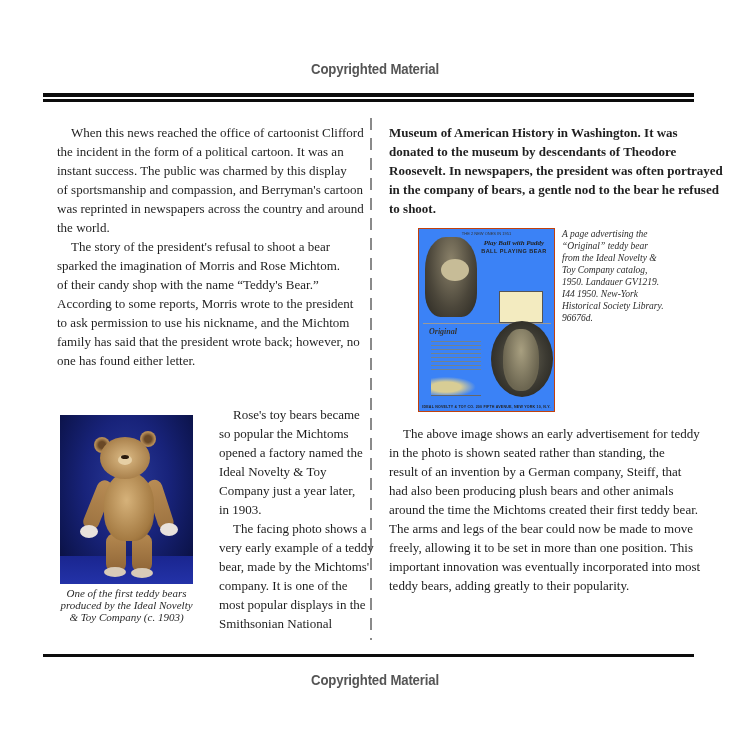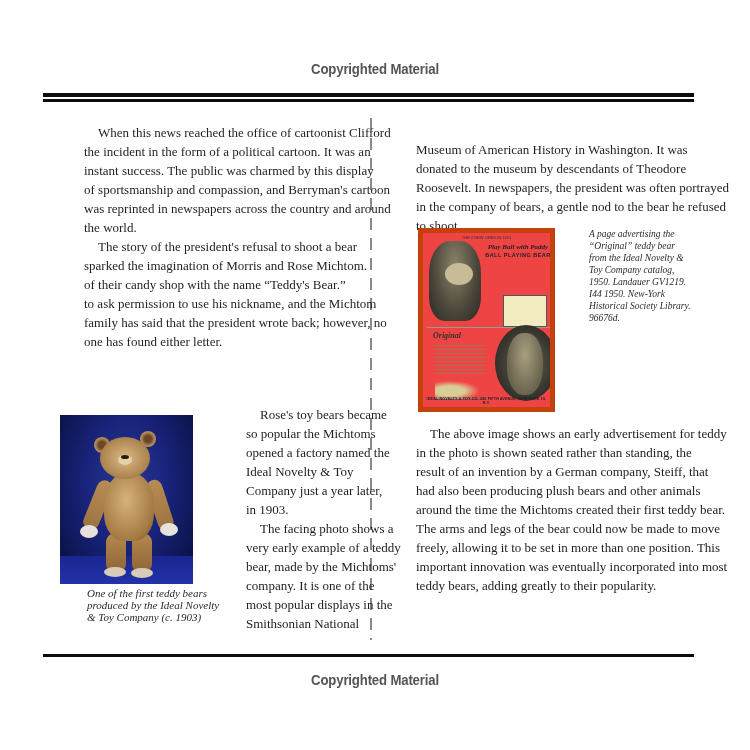--- a/index.html
+++ b/index.html
@@ -55,23 +55,23 @@
       );
     }
 
     .col {
       position: absolute;
       font-size: 13px;
       line-height: 19px;
       color: #1f1f1f;
     }
     .col-left { left: 57px; top: 123px; width: 300px; }
-    .col-right { left: 389px; top: 140px; width: 306px; }
-
-    .line { display: block; white-space: nowrap; margin-left: 27px; }
+    .col-right { left: 389px; top: 123px; width: 306px; font-weight: bold; }
+
+    .line { display: block; white-space: nowrap; }
 
     
     .photo-wrap {
       position: absolute;
       left: 60px;
       top: 415px;
       width: 133px;
     }
     .photo {
       width: 133px;
@@ -151,22 +151,22 @@
     }
     .narrow-text .ind { padding-left: 14px; }
 
     
     .ad {
       position: absolute;
       left: 418px;
       top: 228px;
       width: 137px;
       height: 184px;
-      background: #ef4444;
-      border: 5px solid #c2410c;
+      background: #3b82f6;
+      border: 1px solid #c2410c;
       box-sizing: border-box;
       overflow: hidden;
     }
     .ad .ad-top {
       position: absolute; left: 0; top: 2px; width: 100%;
       text-align: center; font-size: 4px; color: #333;
       font-family: "Liberation Sans", sans-serif;
     }
     .ad .ad-headline {
       position: absolute; left: 56px; top: 10px; width: 78px;
@@ -263,20 +263,21 @@
     <span class="line">the incident in the form of a political cartoon. It was an</span>
     <span class="line">instant success. The public was charmed by this display</span>
     <span class="line">of sportsmanship and compassion, and Berryman's cartoon</span>
     <span class="line">was reprinted in newspapers across the country and around</span>
     <span class="line">the world.</span>
   </div>
   <div>
     <span class="line" style="padding-left:14px">The story of the president's refusal to shoot a bear</span>
     <span class="line">sparked the imagination of Morris and Rose Michtom.</span>
     <span class="line">of their candy shop with the name “Teddy's Bear.”</span>
+    <span class="line">According to some reports, Morris wrote to the president</span>
     <span class="line">to ask permission to use his nickname, and the Michtom</span>
     <span class="line">family has said that the president wrote back; however, no</span>
     <span class="line">one has found either letter.</span>
   </div>
 </div>
 
 <div class="photo-wrap">
   <div class="photo">
     <div class="floor"></div>
     <div class="bear-arm arm-l"></div>

